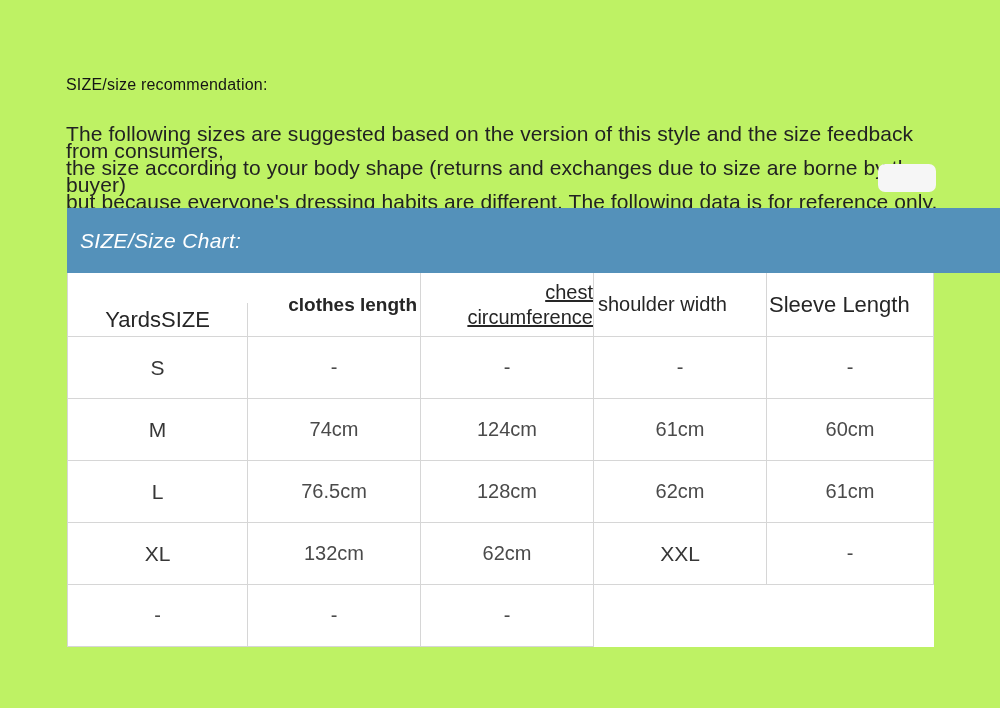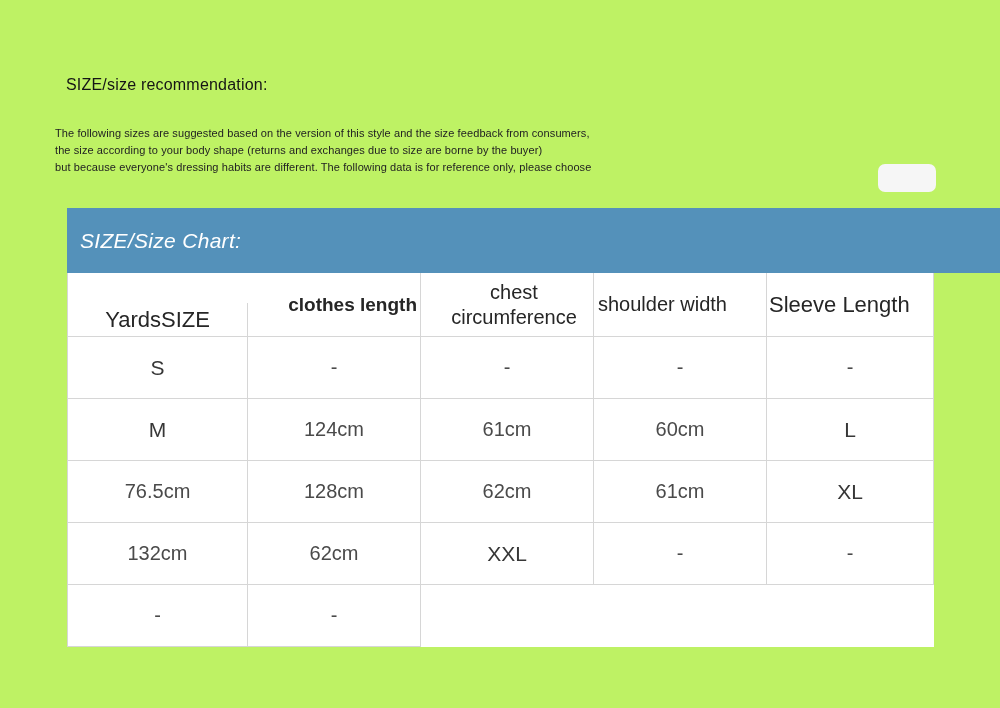--- a/index.html
+++ b/index.html
@@ -18,24 +18,24 @@
   .title {
     position: absolute;
     left: 66px;
     top: 76px;
     font-size: 16px;
     letter-spacing: 0.2px;
     color: #151515;
   }
   .desc {
     position: absolute;
-    left: 55px;
+    left: 66px;
     top: 125px;
     width: 872px;
-    font-size: 11px;
+    font-size: 21px;
     line-height: 17px;
     letter-spacing: 0.1px;
     color: #222222;
   }
   .watermark {
     position: absolute;
     left: 878px;
     top: 164px;
     width: 58px;
     height: 28px;
@@ -75,21 +75,21 @@
     display: flex;
     align-items: center;
     justify-content: center;
     color: #4a4a4a;
     font-size: 20px;
     line-height: 25px;
   }
   .cell.h { color: #262626; }
   .h0 { font-size: 22px; justify-content: center; margin-top: 30px; }
   .h1 { font-size: 19px; justify-content: flex-end; padding-right: 3px; font-weight: bold; }
-  .h2 { font-size: 20px; justify-content: flex-start; padding-left: 14px; text-align: center; }
+  .h2 { font-size: 20px; justify-content: flex-start; padding-left: 14px; text-align: right; text-decoration: underline; }
   .h3 { font-size: 20px; justify-content: flex-start; padding-left: 4px; }
   .h4 { font-size: 22px; justify-content: flex-start; padding-left: 2px; }
   .lbl {
     font-size: 21px;
     color: #373737;
   }
 </style>
 </head>
 <body>
 
@@ -117,20 +117,21 @@
     <div class="cell h h3">shoulder width</div>
     <div class="cell h h4">Sleeve Length</div>
 
     <div class="cell lbl">S</div>
     <div class="cell">-</div>
     <div class="cell">-</div>
     <div class="cell">-</div>
     <div class="cell">-</div>
 
     <div class="cell lbl">M</div>
+    <div class="cell">74cm</div>
     <div class="cell">124cm</div>
     <div class="cell">61cm</div>
     <div class="cell">60cm</div>
 
     <div class="cell lbl">L</div>
     <div class="cell">76.5cm</div>
     <div class="cell">128cm</div>
     <div class="cell">62cm</div>
     <div class="cell">61cm</div>
 

